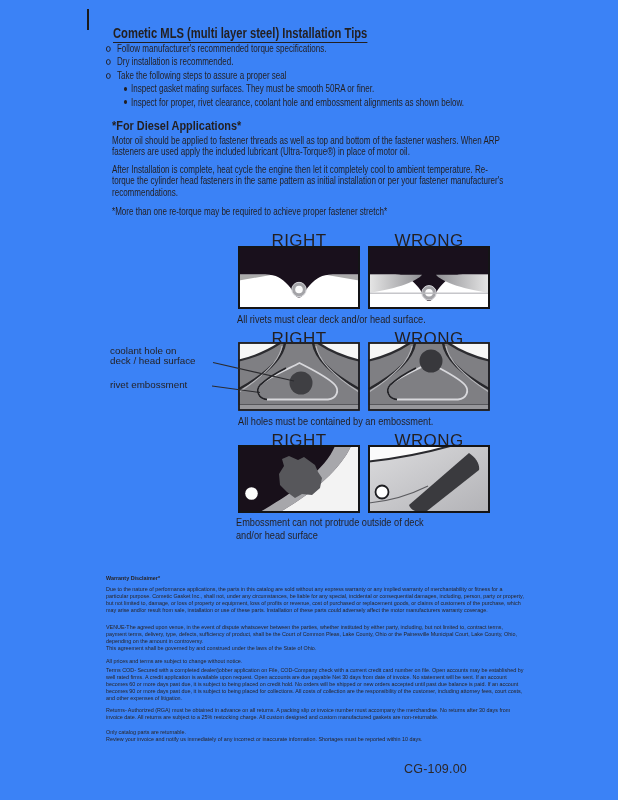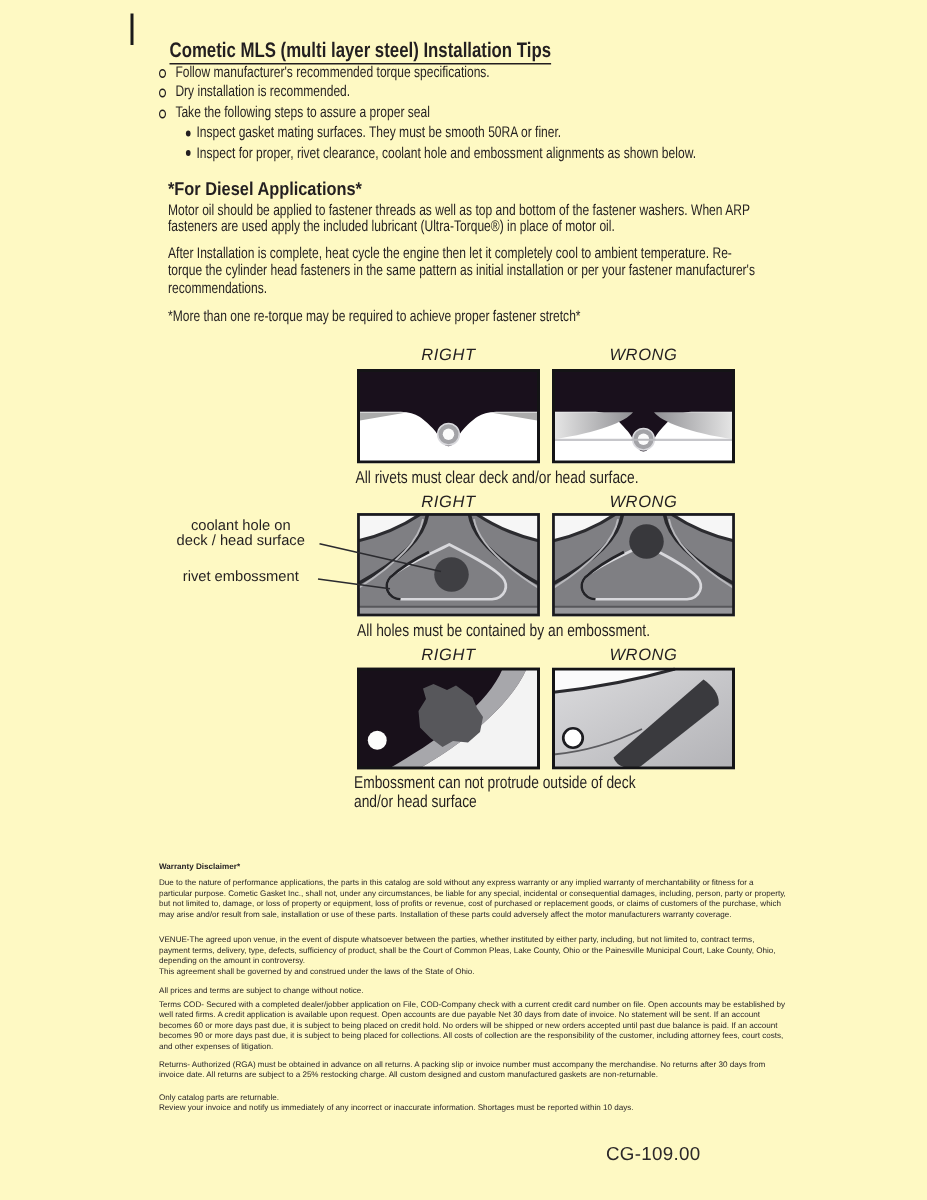--- a/index.html
+++ b/index.html
@@ -1,36 +1,36 @@
 <!DOCTYPE html>
 <html><head>
 <meta charset="utf-8">
 <style>
   html,body{margin:0;padding:0;background:#fff;}
-  .page{position:relative;width:618px;height:800px;background:#fef9c3;overflow:hidden;
+  .page{position:relative;width:618px;height:800px;background:#3b82f6;overflow:hidden;
         font-family:"Liberation Sans","DejaVu Sans",sans-serif;color:#231f20;}
   .abs{position:absolute;}
   .edge-mark{width:2px;height:21px;background:#1a1a1a;}
   .title{margin:0;font-size:14px;font-weight:bold;white-space:nowrap;
          border-bottom:1.7px solid #231f20;padding-bottom:1px;
          transform:scaleX(.8);transform-origin:0 0;display:inline-block;}
   .bullets{font-size:10.3px;line-height:13.4px;width:560px;
            transform:scaleX(.78);transform-origin:0 0;}
   .b{display:flex;align-items:flex-start;}
   .m1{width:4px;height:4px;border:1.1px solid #231f20;border-radius:50%;margin:4px 8px 0 0;flex:none;}
   .m2{width:4px;height:4px;background:#231f20;border-radius:50%;margin:4.4px 5px 0 0;flex:none;}
   .sub{padding-left:23px;}
   .h2{margin:0;font-size:12.4px;font-weight:bold;white-space:nowrap;
       transform:scaleX(.88);transform-origin:0 0;}
   .body{margin:0;font-size:10.3px;line-height:11.4px;width:510px;
         transform:scaleX(.78);transform-origin:0 0;}
-  .dlabel{width:122px;text-align:center;font-size:11px;letter-spacing:.4px;color:#231f20;font-style:italic;}
+  .dlabel{width:122px;text-align:center;font-size:17px;letter-spacing:.4px;color:#231f20;}
   .cap{font-size:11.5px;line-height:12.5px;width:300px;white-space:pre-line;
        transform:scaleX(.8);transform-origin:0 0;}
-  .callout{font-size:9.8px;line-height:10.4px;text-align:center;white-space:pre-line;width:101px;}
+  .callout{font-size:9.8px;line-height:10.4px;text-align:left;white-space:pre-line;width:101px;}
   .tiny{font-size:5.4px;line-height:7px;width:419px;white-space:pre-line;color:#282425;}
   .tiny-b{font-weight:bold;}
   .code{font-size:12.5px;letter-spacing:.2px;color:#2b2729;}
 </style>
 </head>
 <body>
 
 <div class="page">
 
   <div class="abs edge-mark" style="left:87px;top:9px"></div>

